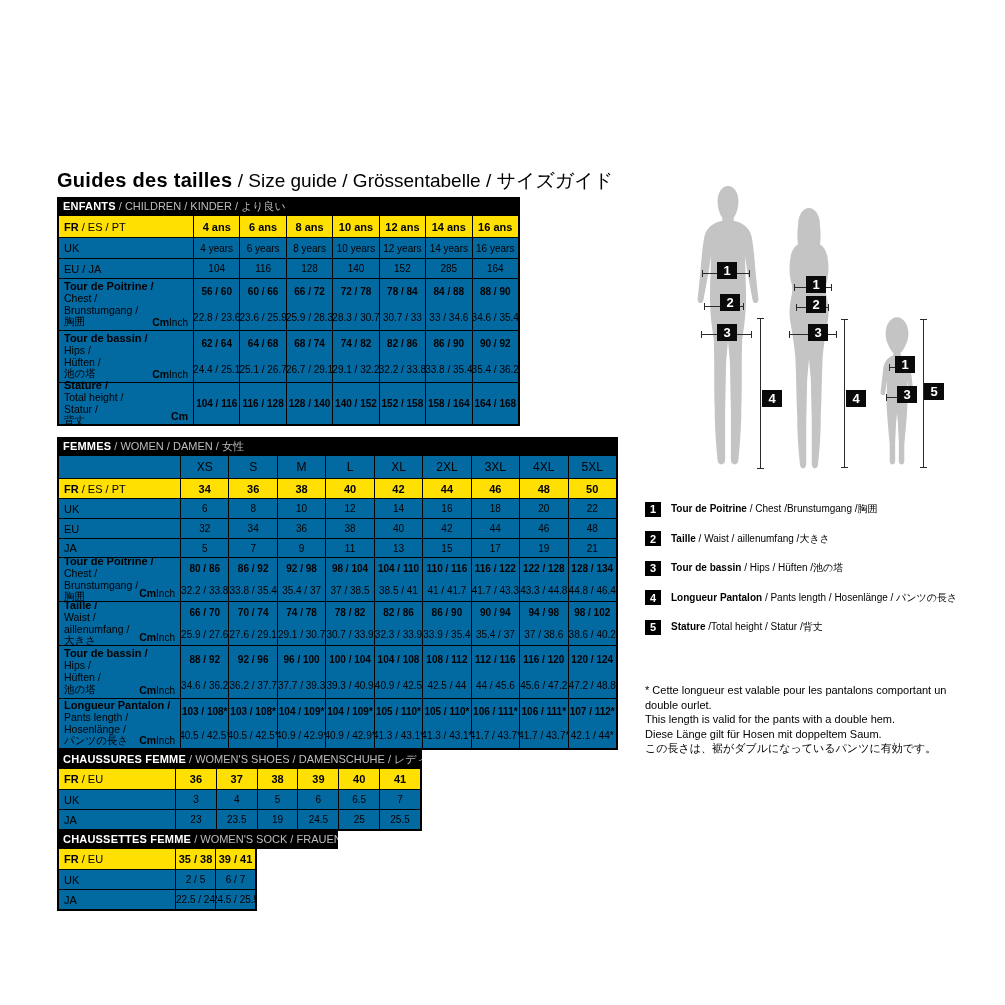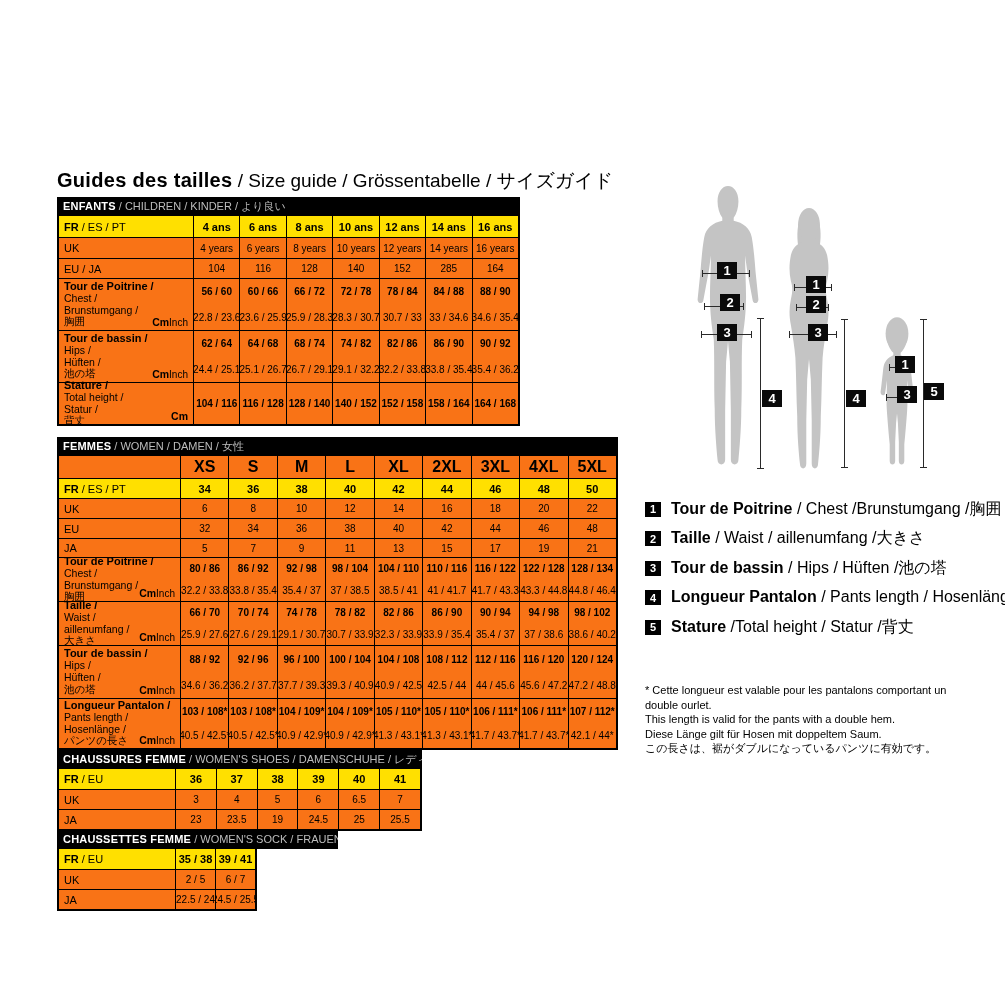--- a/index.html
+++ b/index.html
@@ -9,34 +9,34 @@
   
   #title{position:absolute;left:57px;top:168px;font-size:19px;white-space:nowrap;}
   #title .t-bold{font-weight:bold;font-size:20px;letter-spacing:.3px;}
 
   
   .sg-table{position:absolute;}
   .tbl-header{height:19px;background:#000;color:#fff;font-size:11px;line-height:19px;
               padding-left:6px;box-sizing:border-box;white-space:nowrap;overflow:hidden;}
   .tbl-header .h-bold{font-weight:bold;letter-spacing:.2px;}
   .tbl-header .h-rest{color:#bdbdbd;}
-  .tbl-grid{border:2px solid #000;border-top:none;box-sizing:border-box;background:#f97316;}
+  .tbl-grid{border:2px solid #000;border-top:none;box-sizing:border-box;background:#0369a1;}
   .row{display:flex;box-sizing:border-box;border-top:1.4px solid #000;}
   .row:first-child{border-top:none;}
   .row-yellow{background:var(--yellow,#FFE000);}
   .label-cell{box-sizing:border-box;position:relative;padding:2px 5px;flex:0 0 auto;
               display:flex;flex-direction:column;justify-content:center;}
   .row-plain .label-cell,.row-yellow .label-cell,.row-sizes .label-cell{justify-content:center;}
   .lbl{font-size:11px;line-height:12px;white-space:nowrap;}
   .lbl .b{font-weight:bold;}
   .cell{box-sizing:border-box;border-left:1.4px solid #000;flex:1 1 0;display:flex;
         align-items:center;justify-content:center;text-align:center;overflow:hidden;}
   .val{font-size:10px;white-space:nowrap;}
   .row-yellow .val{font-weight:bold;font-size:11px;}
-  .row-sizes .val{font-weight:bold;font-size:16px;}
+  .row-sizes .val{font-weight:normal;font-size:12px;}
   .m-lines{font-size:10.5px;line-height:11.8px;white-space:nowrap;}
   .m-lines .ln:first-child{font-weight:bold;font-size:11px;}
   .units{position:absolute;right:5px;top:2px;bottom:2px;display:flex;flex-direction:row;
          justify-content:space-around;align-items:flex-end;}
   .units.single{justify-content:center;}
   .u-cm{font-weight:bold;font-size:10.5px;}
   .u-inch{font-size:10px;}
   .mcell{flex-direction:column;align-items:stretch;padding:0;}
   .v-cm{flex:1;display:flex;align-items:center;justify-content:center;font-weight:bold;font-size:10px;white-space:nowrap;}
   .v-inch{flex:1;display:flex;align-items:center;justify-content:center;font-size:10px;white-space:nowrap;}
@@ -52,21 +52,21 @@
   .hline::after{content:"";position:absolute;right:0;top:-3px;width:1px;height:7px;background:#2a2a2a;}
   .vline{position:absolute;width:1px;background:#2a2a2a;z-index:1;}
   .vline::before{content:"";position:absolute;top:0;left:-3px;height:1px;width:7px;background:#2a2a2a;}
   .vline::after{content:"";position:absolute;bottom:0;left:-3px;height:1px;width:7px;background:#2a2a2a;}
 
   
   #legend{position:absolute;left:645px;top:501px;}
   .lg-item{display:flex;align-items:center;height:16px;margin-bottom:13.5px;}
   .lg-badge{width:16px;height:15px;background:#000;color:#fff;font-size:11px;font-weight:bold;
             display:flex;align-items:center;justify-content:center;margin-right:10px;flex:0 0 auto;}
-  .lg-text{font-size:16px;white-space:nowrap;}
+  .lg-text{font-size:10px;white-space:nowrap;}
   .lg-text .b{font-weight:bold;}
 
   
   #footnote{position:absolute;left:645px;top:683px;width:358px;font-size:11px;line-height:14.5px;}
 </style>
 </head>
 <body>
 
 <div id="page">
 

